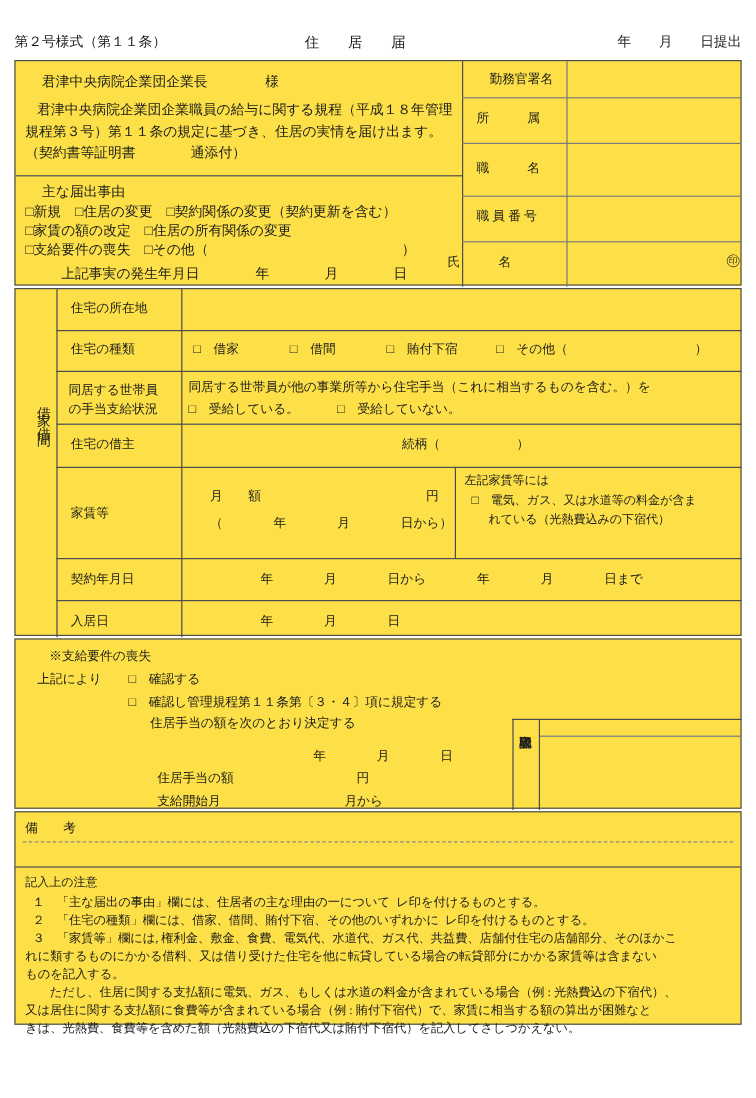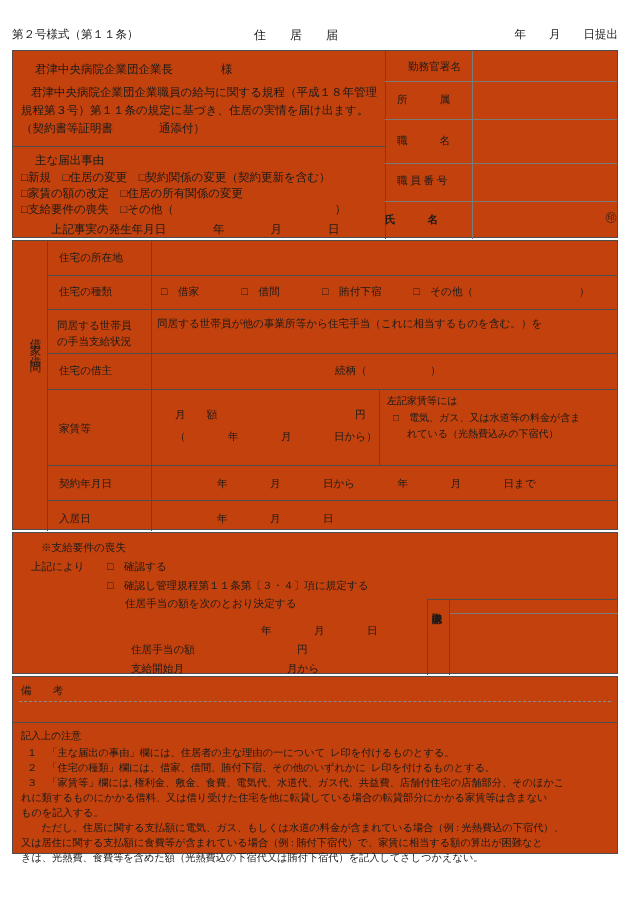--- a/index.html
+++ b/index.html
@@ -54,21 +54,21 @@
     top: 0;
     white-space: pre;
     font-size: 11.5px;
   }
 
   
   .frame {
     position: absolute;
     box-sizing: border-box;
     border: 1.3px solid #4d4d4d;
-    background: #c2410c;
+    background: #fde047;
   }
   .hline {
     position: absolute;
     background: #7a7a7a;
     height: 1px;
   }
   .vline {
     position: absolute;
     background: #7a7a7a;
     width: 1px;
@@ -147,21 +147,21 @@
     <div class="hline" style="left:372px; top:30px; width:232px;"></div>
     <div class="hline" style="left:372px; top:68px; width:232px;"></div>
     <div class="hline" style="left:372px; top:112px; width:232px;"></div>
     <div class="hline" style="left:372px; top:150px; width:232px;"></div>
     <div class="vline" style="left:459px; top:0; height:188px;"></div>
 
     <div class="txt sm" style="left:395px; top:8px;">勤務官署名</div>
     <div class="txt sm" style="left:384px; top:41px;">所　　　属</div>
     <div class="txt sm" style="left:384px; top:82px;">職　　　名</div>
     <div class="txt sm" style="left:384px; top:122px;">職 員 番 号</div>
-    <div class="txt sm" style="left:372px; top:161px;font-weight:bold;">氏　　　名</div>
+    <div class="txt sm" style="left:360px; top:161px;">氏　　　名</div>
 
     <div class="txt sm" style="left:468px; top:8px; width:128px;"></div>
     <div class="txt sm" style="left:468px; top:41px; width:128px;"></div>
     <div class="txt sm" style="left:468px; top:82px; width:128px;"></div>
     <div class="txt sm" style="left:468px; top:122px; width:128px;"></div>
     <div class="txt sm" style="left:468px; top:161px; width:110px;"></div>
     <div class="seal-mark" style="left:592px; top:158px;">㊞</div>
   </div>
 
   <div class="frame" style="left:12px; top:240px; width:606px; height:290px;">
@@ -182,20 +182,21 @@
 
     <div class="txt sm" style="left:46px; top:9px;">住宅の所在地</div>
     <div class="txt sm" style="left:148px; top:9px; width:440px;"></div>
 
     <div class="txt sm" style="left:46px; top:43px;">住宅の種類</div>
     <div class="txt sm" style="left:148px; top:43px;">□　借家　　　　□　借間　　　　□　賄付下宿　　　□　その他（　　　　　　　　　　）</div>
 
     <div class="txt sm" style="left:44px; top:77px;">同居する世帯員</div>
     <div class="txt sm" style="left:44px; top:93px;">の手当支給状況</div>
     <div class="txt sm" style="left:144px; top:75px;">同居する世帯員が他の事業所等から住宅手当（これに相当するものを含む。）を</div>
+    <div class="txt sm" style="left:144px; top:93px;">□　受給している。　　　□　受給していない。</div>
 
     <div class="txt sm" style="left:46px; top:122px;">住宅の借主</div>
     <div class="txt sm" style="left:322px; top:122px;">続柄（　　　　　　）</div>
 
     <div class="txt sm" style="left:46px; top:180px;">家賃等</div>
     <div class="txt sm" style="left:162px; top:166px;">月　　額　　　　　　　　　　　　　円</div>
     <div class="txt sm" style="left:162px; top:188px;">（　　　　年　　　　月　　　　日から）</div>
 
     <div class="txt xs" style="left:374px; top:153px;">左記家賃等には</div>
     <div class="txt xs" style="left:380px; top:170px;">□　電気、ガス、又は水道等の料金が含ま</div>

